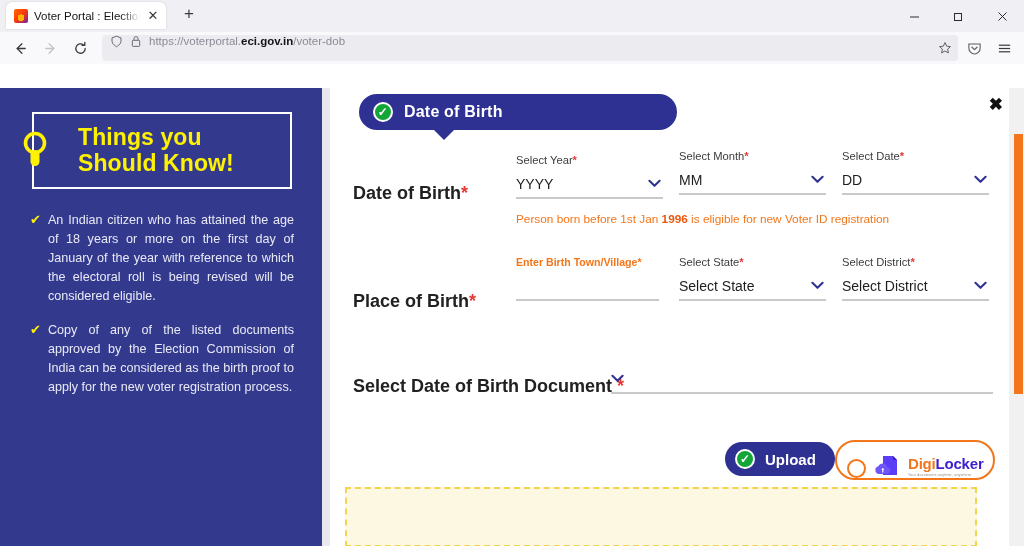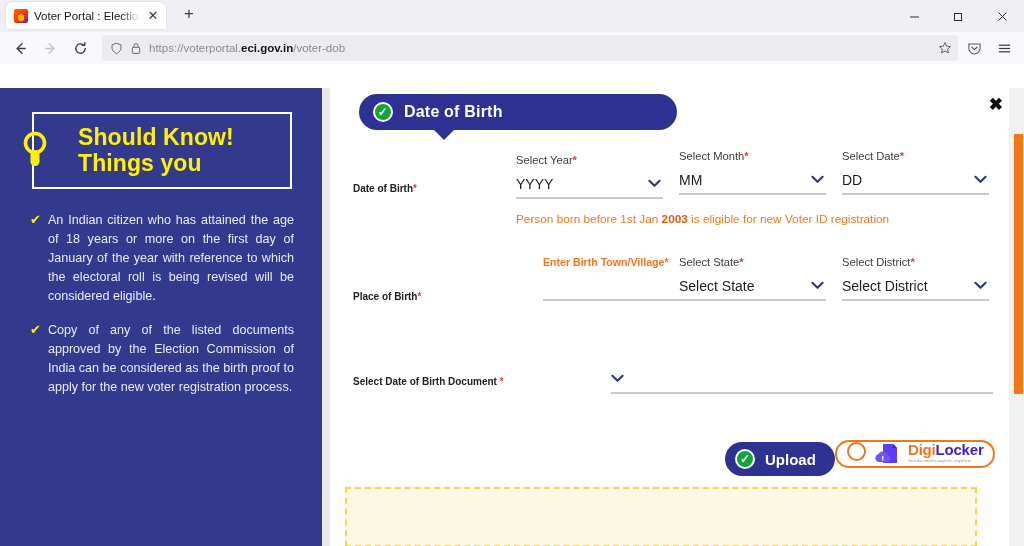--- a/index.html
+++ b/index.html
@@ -66,21 +66,21 @@
   }
   .navbtn {
     width: 28px; height: 26px; display: flex; align-items: center;
     justify-content: center; color: #5b5b66; font-size: 14px;
     border-radius: 4px; cursor: pointer;
   }
   .navbtn.disabled { color: #bfbfc8; }
   .urlbar {
     flex: 1 1 auto; height: 26px; margin: 0 6px;
     background: #ececf0; border-radius: 4px;
-    display: flex; align-items: center; gap: 7px; padding: 0 8px;
+    display: flex; align-items: flex-start; gap: 7px; padding: 0 8px;
   }
   .url-text { font-size: 11.5px; color: #8b8b96; white-space: nowrap; }
   .url-text b { color: #15141a; font-weight: 700; }
   .navicon { color: #5b5b66; font-size: 12px; display: flex; align-items: center; }
   .star-btn {
     width: 26px; height: 24px; display:flex; align-items:center;
     justify-content:center; background:#ececf0; border-radius:4px;
     margin-left:-34px; color:#5b5b66; font-size:13px; cursor:pointer;
   }
   .navright { display: flex; align-items: center; gap: 2px; }
@@ -171,21 +171,21 @@
 
   .panel-close {
     position: absolute; right: 17px; top: 6px;
     font-size: 17px; font-weight: 700; color: #111111;
     cursor: pointer; line-height: 1; padding: 2px 4px;
   }
 
   
   .row { position: absolute; left: 0; right: 0; }
   .row-label {
-    position: absolute; font-size: 10px; font-weight: 700;
+    position: absolute; font-size: 18px; font-weight: 700;
     color: #212121; white-space: nowrap;
   }
   .req { color: #e53935; font-weight: 700; }
 
   .field { position: absolute; }
   .field-label {
     font-size: 11.2px; color: #3b3b3b; margin-bottom: 5px;
     font-weight: 400; white-space: nowrap;
   }
   .field-label .req { color: #e53935; }
@@ -221,23 +221,23 @@
   .upload-btn {
     position: absolute; left: 395px; top: 354px;
     background: #2e3192; color: #ffffff; border-radius: 20px;
     height: 34px; display: inline-flex; align-items: center; gap: 10px;
     padding: 0 19px 0 10px; font-size: 15px; font-weight: 700;
     cursor: pointer; border: none;
     font-family: "Liberation Sans", sans-serif;
   }
   .digilocker-btn {
     position: absolute; left: 505px; top: 352px;
-    width: 160px; height: 28px;
+    width: 160px; height: 40px;
     border: 2px solid #f3761a; border-radius: 20px;
-    display: flex; align-items: flex-start; gap: 8px;
+    display: flex; align-items: flex-end; gap: 8px;
     padding: 0 10px; cursor: pointer; background: #ffffff;
   }
   .dl-radio {
     width: 19px; height: 19px; border-radius: 50%;
     border: 2px solid #f3761a; flex: 0 0 19px;
   }
   .dl-icon { width: 26px; height: 24px; flex: 0 0 26px; position: relative; }
   .dl-text { line-height: 1; }
   .dl-name { font-size: 15px; font-weight: 700; letter-spacing: -.2px; }
   .dl-name .o { color: #f3761a; }
@@ -359,22 +359,22 @@
   <div class="viewport">
 
     <aside class="sidebar">
       <div class="kn-box">
         <span class="kn-bulb">
           <svg width="30" height="48" viewBox="0 0 30 48">
             <circle cx="15" cy="17" r="9.5" fill="none" stroke="#fff200" stroke-width="3.6"></circle>
             <rect x="10.5" y="24" width="9" height="16" rx="4.5" fill="#fff200"></rect>
           </svg>
         </span>
+        <div class="kn-title">Things you</div>
         <div class="kn-title">Should Know!</div>
-        <div class="kn-title">Things you</div>
       </div>
       <div class="kn-list">
         <div class="kn-item">
           <span class="kn-check">✔</span>
           <span class="kn-text">An Indian citizen who has attained the age of 18 years or more on the first day of January of the year with reference to which the electoral roll is being revised will be considered eligible.</span>
         </div>
         <div class="kn-item">
           <span class="kn-check">✔</span>
           <span class="kn-text">Copy of any of the listed documents approved by the Election Commission of India can be considered as the birth proof to apply for the new voter registration process.</span>
         </div>
@@ -435,29 +435,29 @@
           <div class="select-ctl">
             <span class="select-val placeholder">DD</span>
             <span class="chev">
               <svg width="13" height="9" viewBox="0 0 14 9">
                   <path d="M1.5 1.5 L7 7 L12.5 1.5" fill="none" stroke="#2e3192" stroke-width="2.2" stroke-linecap="round" stroke-linejoin="round"></path>
                 </svg>
             </span>
           </div>
         </div>
 
-        <div class="hint-note"><span>Person born before 1st Jan </span><b>2003</b><span> is eligible for new Voter ID registration</span></div>
+        <div class="hint-note"><span>Person born before 1st Jan </span><b>1996</b><span> is eligible for new Voter ID registration</span></div>
       </div>
 
       <div class="row">
         <div class="row-label" style="left:23px; top:203px;">
           <span>Place of Birth</span><span class="req">*</span>
         </div>
 
-        <div class="field" style="left:186px; top:168px; width:143px;margin-left:27px;">
+        <div class="field" style="left:186px; top:168px; width:143px;">
           <div class="field-label active">
             <span>Enter Birth Town/Village</span><span class="req">*</span>
           </div>
           <input class="text-ctl" type="text" placeholder="" style="">
         </div>
 
         <div class="field" style="left:349px; top:168px; width:147px;">
           <div class="field-label">
             <span>Select State</span><span class="req">*</span>
           </div>

